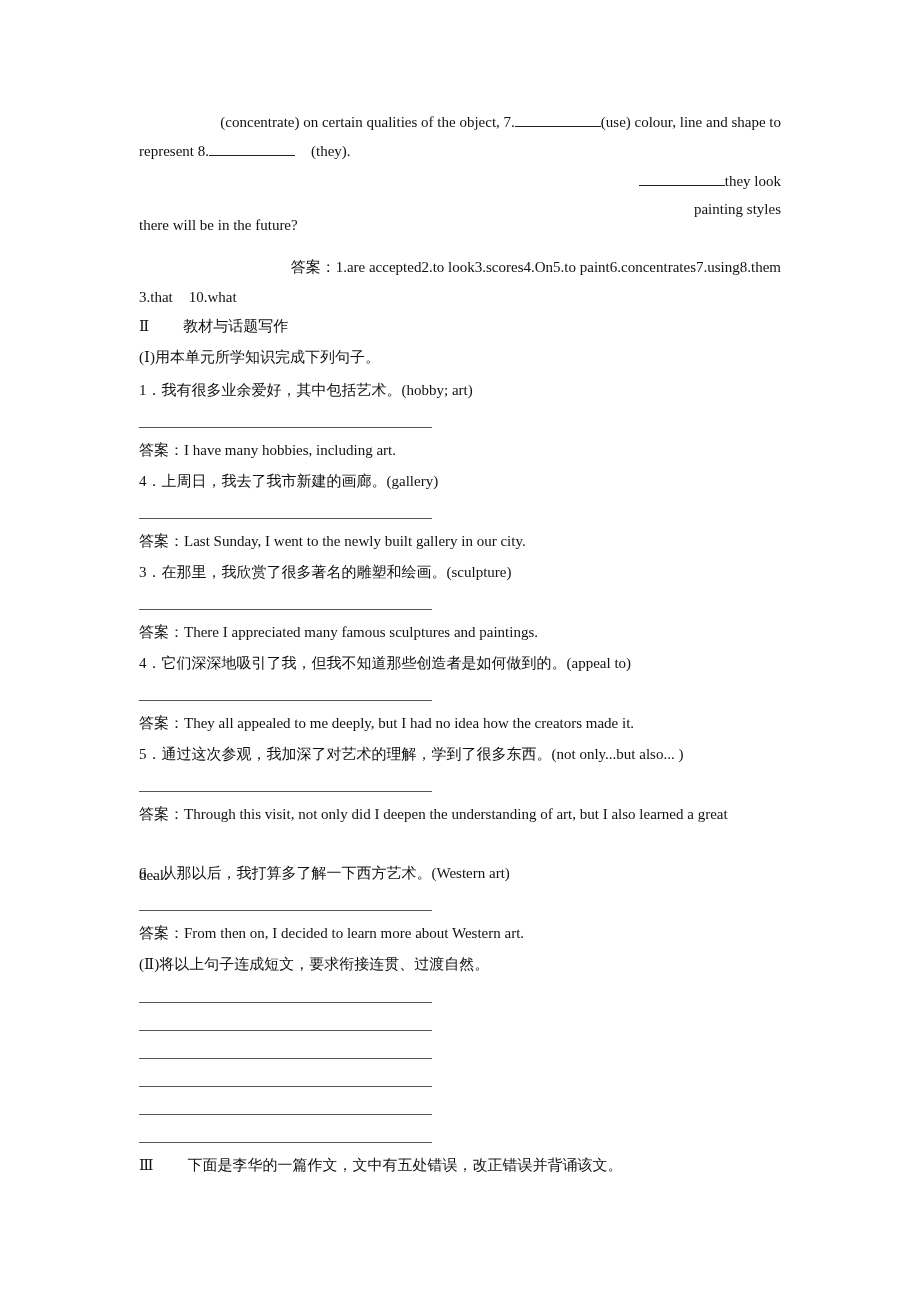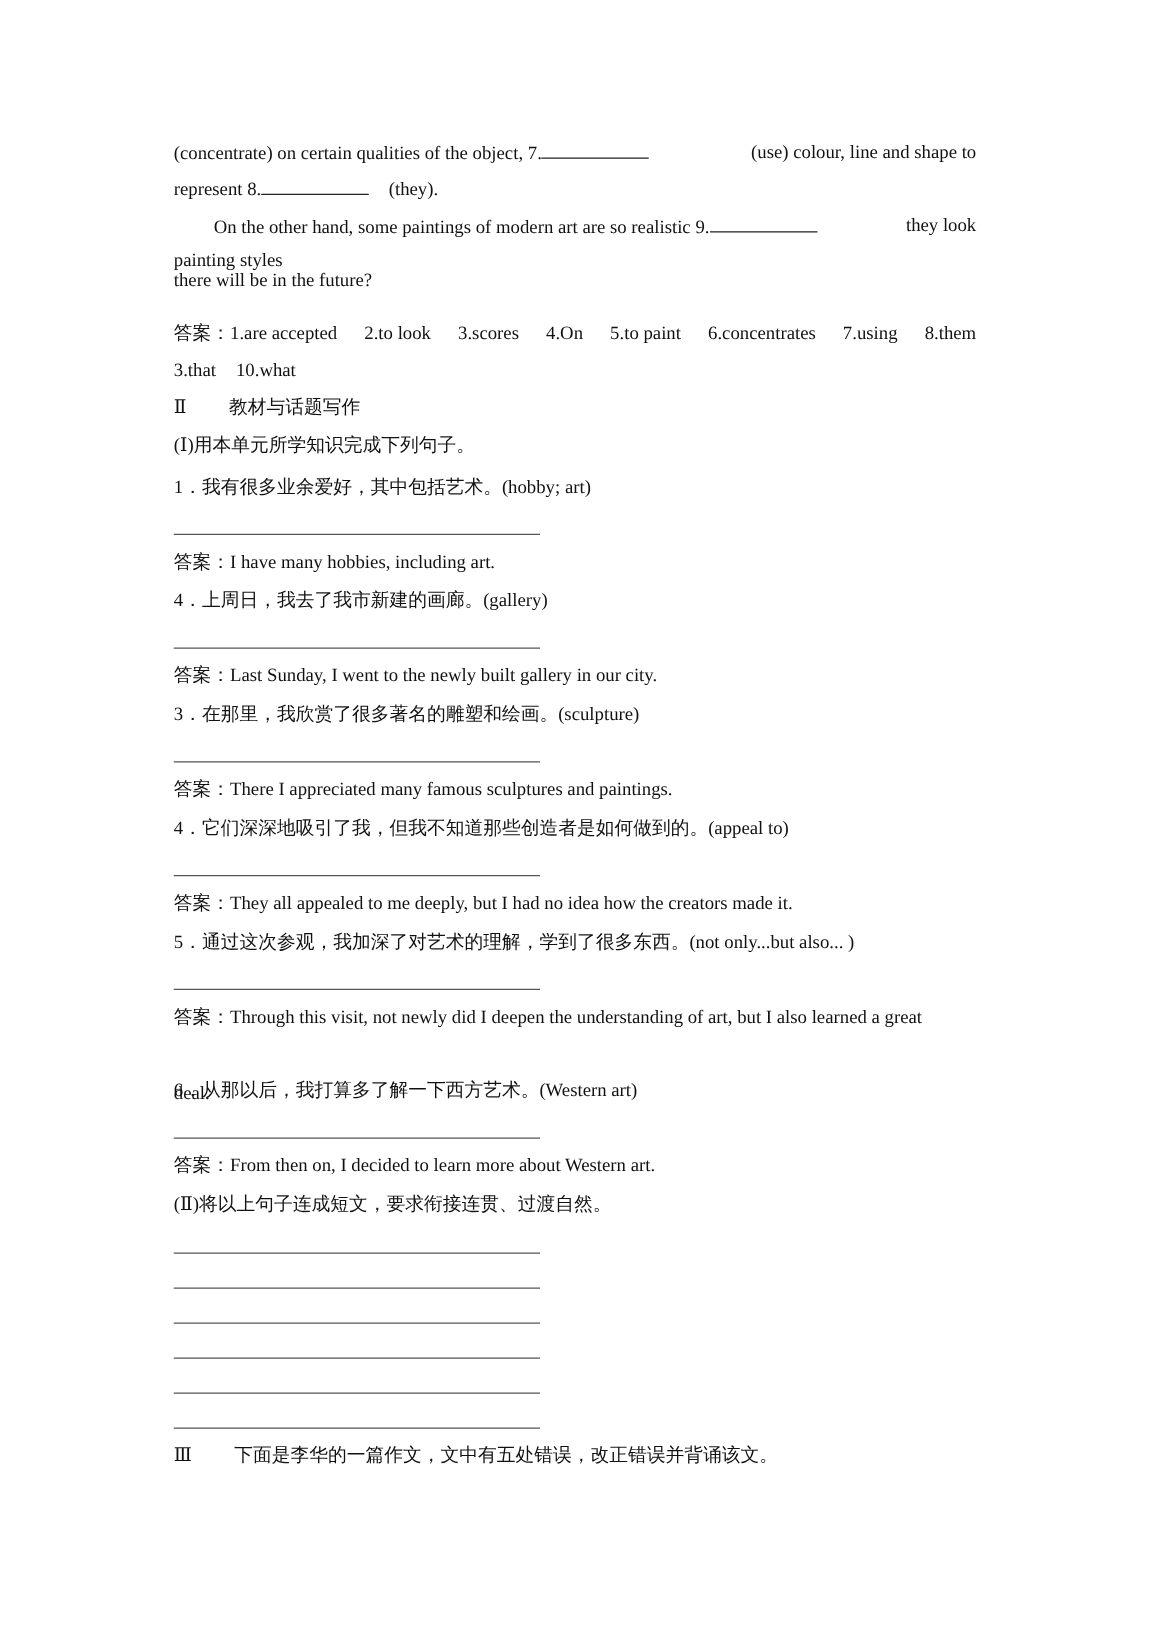--- a/index.html
+++ b/index.html
@@ -3,39 +3,39 @@
   <meta charset="utf-8">
   <style>
     html, body { margin: 0; padding: 0; background: #ffffff; }
     body {
       width: 920px; height: 1302px; position: relative; overflow: hidden;
       font-family: "Liberation Serif", "DejaVu Serif", serif;
       color: #111111; font-size: 15px;
     }
     .page { position: absolute; left: 139px; top: 0; width: 642px; }
     .line { position: absolute; left: 0; white-space: nowrap; line-height: 20px; height: 20px; }
-    .just { display: flex; justify-content: space-between; width: 642px; font-family: Liberation Serif, serif; }
+    .just { display: flex; justify-content: flex-end; width: 642px; font-family: Liberation Serif, serif; }
     .blank { display: inline-block; width: 86px; border-bottom: 1px solid #222; height: 14px; vertical-align: baseline; }
     .wline { position: absolute; left: 0; width: 293px; border-top: 1px solid #555; height: 0; }
     .gap { display: inline-block; }
   </style>
 </head>
 <body>
 
 <div class="page">
 
   <div class="line just" style="top:112px">
     <span><span>(concentrate) on certain qualities of the object, 7.</span><span class="blank"></span></span>
     <span>(use) colour, line and shape to</span>
   </div>
   <div class="line" style="top:141px">
     <span>represent 8.</span><span class="blank"></span><span class="gap" style="width:16px"></span><span>(they).</span>
   </div>
   <div class="line just" style="top:171px; left:32px; width:610px">
-    <span><span>On the other hand, some paintings of modern art are so realistic 9.</span><span class="blank"></span></span>
+    <span><span class="blank"></span></span>
     <span>they look</span>
   </div>
   <div class="line just" style="top:199px">
     <span>painting styles</span>
   </div>
   <div class="line" style="top:215px">there will be in the future?</div>
 
   <div class="line just" style="top:257px">
     <span><span>答案：</span><span>1.are accepted</span></span>
     <span>2.to look</span>
@@ -66,21 +66,21 @@
   <div class="line" style="top:562px">3．在那里，我欣赏了很多著名的雕塑和绘画。(sculpture)</div>
   <div class="wline" style="top:609px"></div>
   <div class="line" style="top:622px">答案：There I appreciated many famous sculptures and paintings.</div>
 
   <div class="line" style="top:653px">4．它们深深地吸引了我，但我不知道那些创造者是如何做到的。(appeal to)</div>
   <div class="wline" style="top:700px"></div>
   <div class="line" style="top:713px">答案：They all appealed to me deeply, but I had no idea how the creators made it.</div>
 
   <div class="line" style="top:744px">5．通过这次参观，我加深了对艺术的理解，学到了很多东西。(not only...but also... )</div>
   <div class="wline" style="top:791px"></div>
-  <div class="line" style="top:804px; width:642px">答案：Through this visit, not newly did I deepen the understanding of art, but I also learned a great</div>
+  <div class="line" style="top:804px; width:642px">答案：Through this visit, not only did I deepen the understanding of art, but I also learned a great</div>
   <div class="line" style="top:865px">deal.</div>
 
   <div class="line" style="top:863px">6．从那以后，我打算多了解一下西方艺术。(Western art)</div>
   <div class="wline" style="top:910px"></div>
   <div class="line" style="top:923px">答案：From then on, I decided to learn more about Western art.</div>
 
   <div class="line" style="top:954px">(Ⅱ)将以上句子连成短文，要求衔接连贯、过渡自然。</div>
 
   <div class="wline" style="top:1002px"></div>
   <div class="wline" style="top:1030px"></div>

